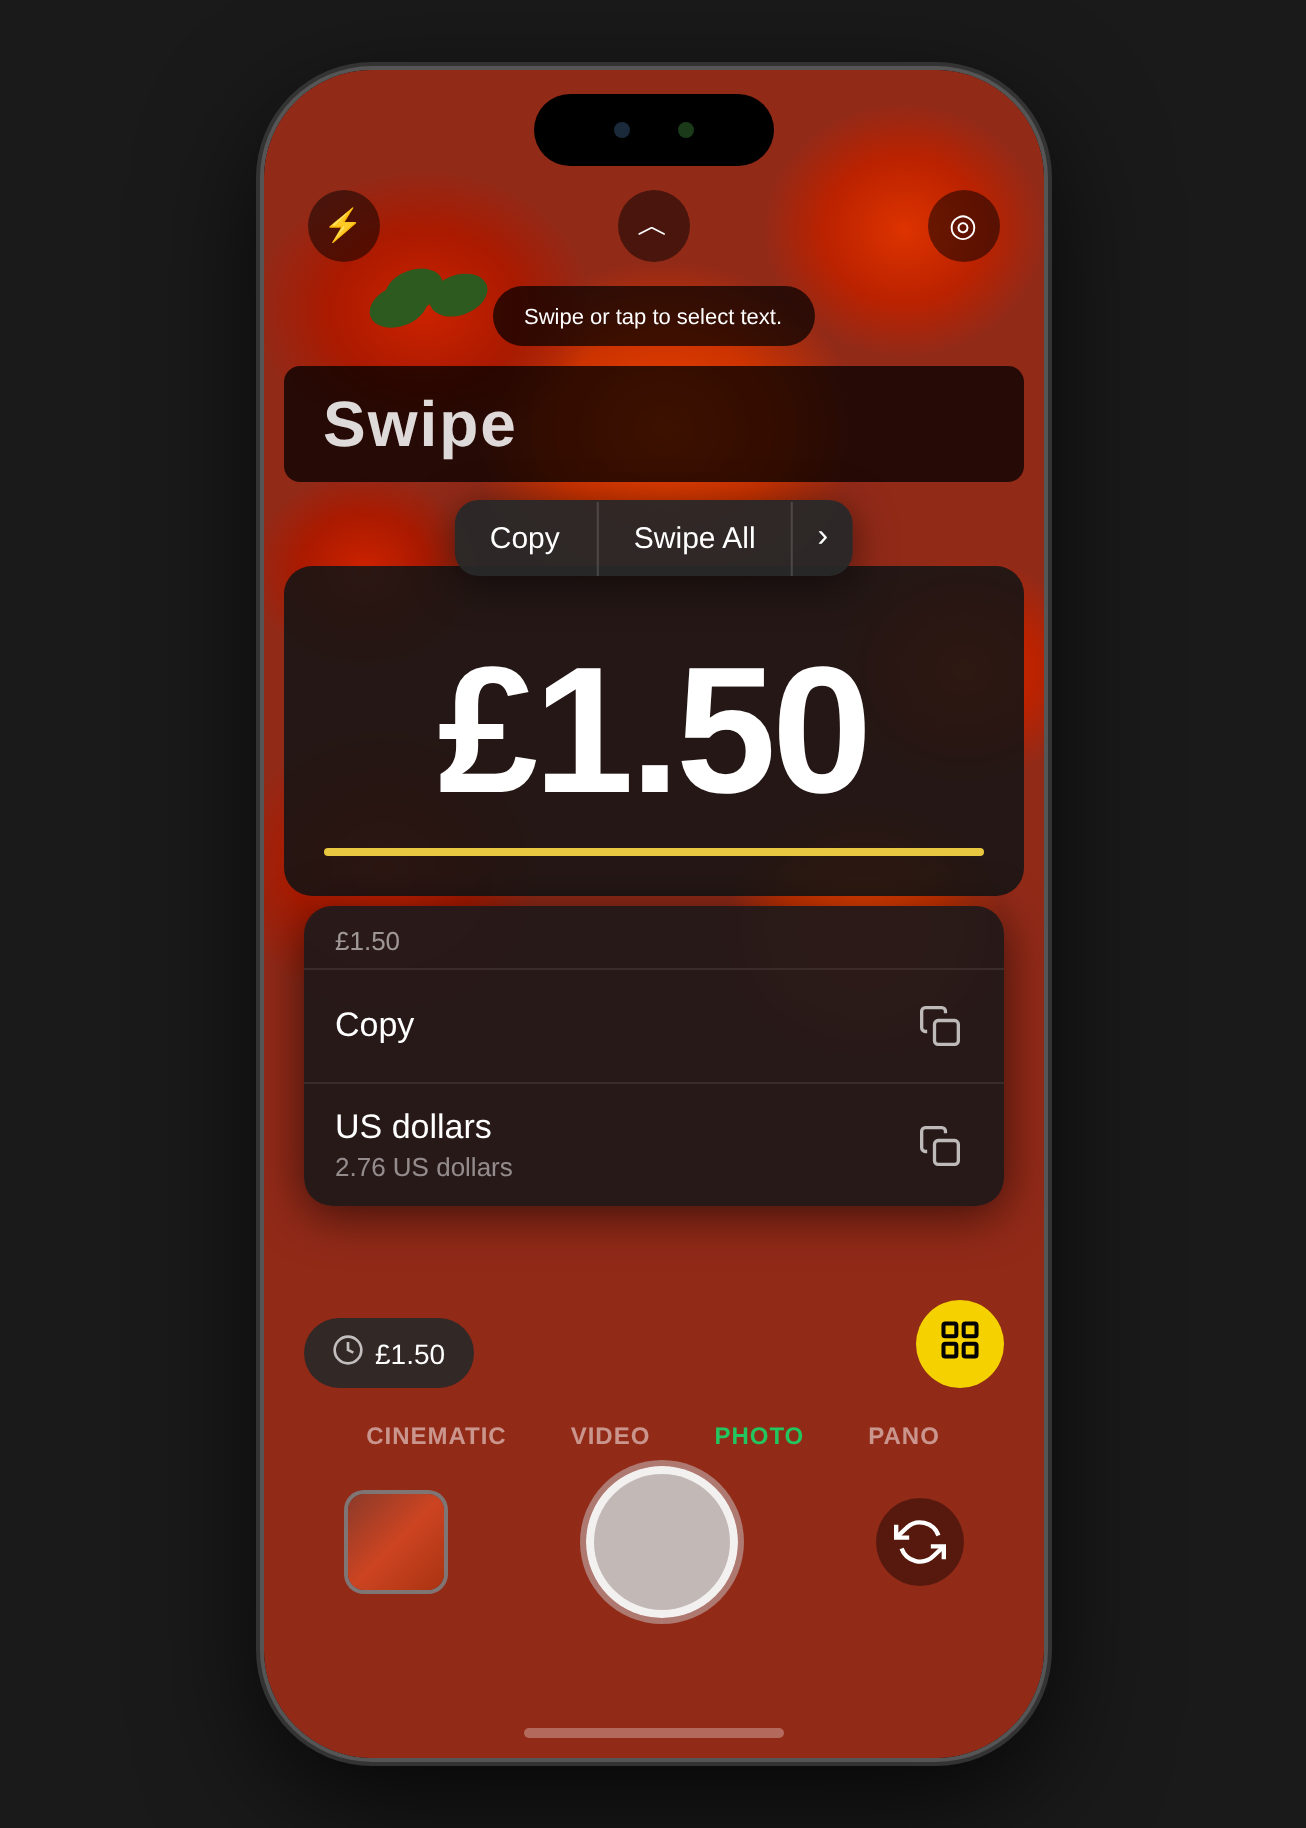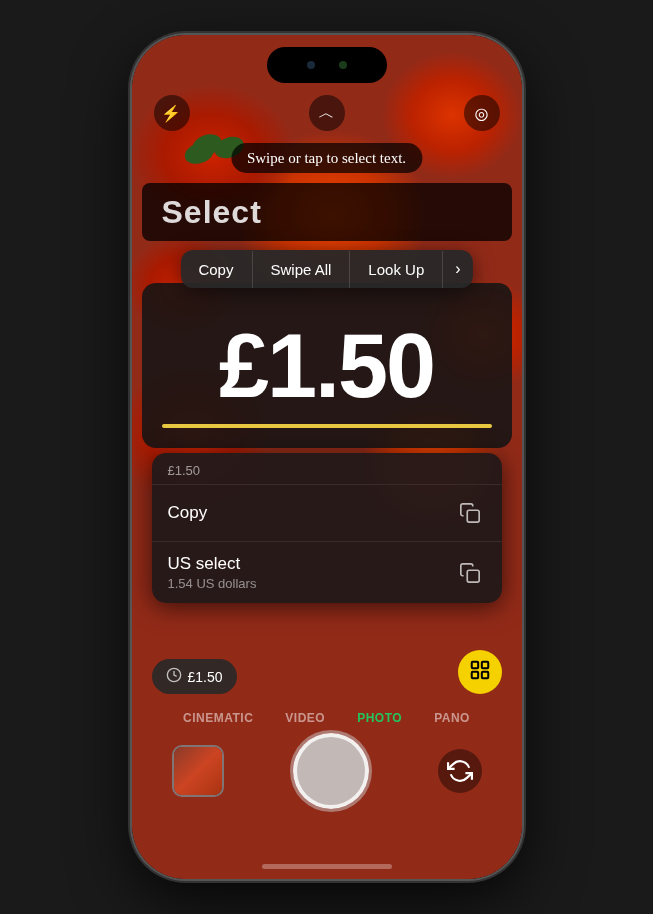--- a/index.html
+++ b/index.html
@@ -172,23 +172,22 @@
       left: 50%;
       transform: translateX(-50%);
       background: rgba(0,0,0,0.7);
       border-radius: 20px;
       padding: 6px 16px;
       z-index: 20;
       white-space: nowrap;
     }
     .hint-bar span {
       color: #fff;
-      font-size: 15px;
+      font-size: 11px;
       font-weight: 400;
-      font-family: Liberation Serif, serif;
     }
 
     
     .tomato-sign {
       position: absolute;
       top: 148px;
       left: 10px;
       right: 10px;
       height: 58px;
       background: rgba(0,0,0,0.75);
@@ -484,27 +483,26 @@
       <div class="camera-btn-circle">
         <span>◎</span>
       </div>
     </div>
 
     <div class="hint-bar">
       <span>Swipe or tap to select text.</span>
     </div>
 
     <div class="tomato-sign">
-      <span class="tomato-sign-text">Select</span>
+      <span class="tomato-sign-text">Swipe</span>
     </div>
 
     <div class="context-menu">
       <div class="context-menu-item">Copy</div>
       <div class="context-menu-item">Swipe All</div>
-      <div class="context-menu-item">Look Up</div>
       <div class="context-menu-item context-menu-arrow">›</div>
     </div>
 
     <div class="price-panel">
       <span class="price-text">£1.50</span>
       <div class="price-underline"></div>
     </div>
 
     <div class="dropdown-panel">
       <div class="dropdown-header">£1.50</div>
@@ -516,22 +514,22 @@
         <div class="copy-icon-box">
           <svg width="22" height="22" viewBox="0 0 24 24" fill="none" stroke="currentColor" stroke-width="1.8">
             <rect x="9" y="9" width="13" height="13" rx="2" ry="2"></rect>
             <path d="M5 15H4a2 2 0 0 1-2-2V4a2 2 0 0 1 2-2h9a2 2 0 0 1 2 2v1"></path>
           </svg>
         </div>
       </div>
 
       <div class="dropdown-row">
         <div>
-          <div class="dropdown-row-label">US select</div>
-          <div class="dropdown-row-sublabel">1.54 US dollars</div>
+          <div class="dropdown-row-label">US dollars</div>
+          <div class="dropdown-row-sublabel">2.76 US dollars</div>
         </div>
         <div class="copy-icon-box">
           <svg width="22" height="22" viewBox="0 0 24 24" fill="none" stroke="currentColor" stroke-width="1.8">
             <rect x="9" y="9" width="13" height="13" rx="2" ry="2"></rect>
             <path d="M5 15H4a2 2 0 0 1-2-2V4a2 2 0 0 1 2-2h9a2 2 0 0 1 2 2v1"></path>
           </svg>
         </div>
       </div>
     </div>
 

